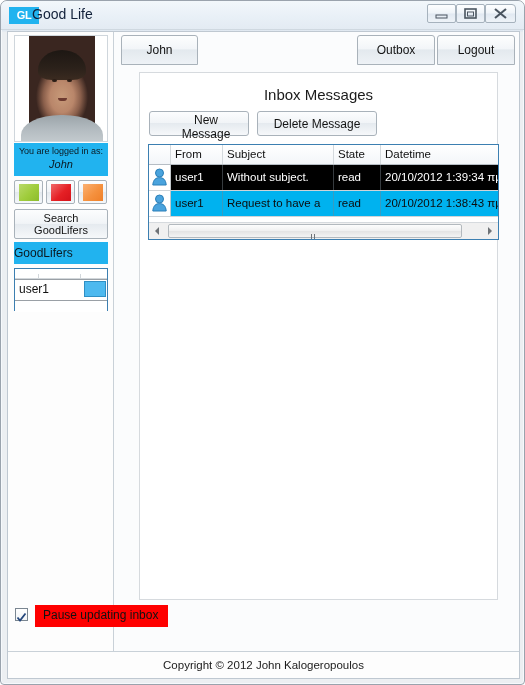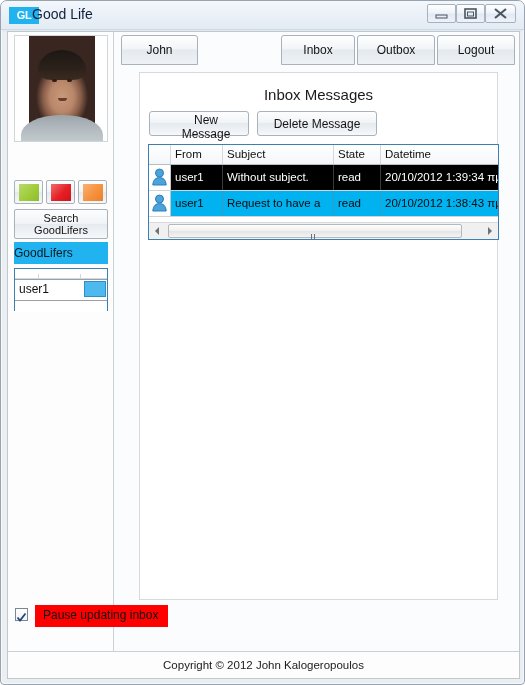--- a/index.html
+++ b/index.html
@@ -483,20 +483,24 @@
     <div id="sidebar">
 
       <div id="photo-frame">
         <div id="photo">
           <span class="face-feat" style="left:23px; top:43px; width:5px; height:3px;"></span>
           <span class="face-feat" style="left:38px; top:43px; width:5px; height:3px;"></span>
           <span class="face-feat" style="left:29px; top:62px; width:9px; height:3px; border-radius:0 0 6px 6px; background:#6d3a30;"></span>
         </div>
       </div>
 
+      <div id="logged-box">
+        <span id="logged-label">You are logged in as:</span>
+        <span id="logged-user">John</span>
+      </div>
 
       <div class="color-btn" id="color-btn-1">
         <div class="color-swatch" style="background:linear-gradient(135deg,#b9d96a 0%,#9fcc3b 55%,#8cbc2c 100%);"></div>
       </div>
       <div class="color-btn" id="color-btn-2">
         <div class="color-swatch" style="background:linear-gradient(135deg,#f06a6a 0%,#e52025 55%,#d4121a 100%);"></div>
       </div>
       <div class="color-btn" id="color-btn-3">
         <div class="color-swatch" style="background:linear-gradient(135deg,#fbb071 0%,#f5913e 55%,#ef7f28 100%);"></div>
       </div>
@@ -514,21 +518,20 @@
           <span class="gl-status"></span>
         </div>
         <div id="gl-emptyrow"></div>
       </div>
     </div>
 
     <div id="content">
 
       <div id="tabbar">
         <div class="tab" style="left:0px; width:77px;">John</div>
-        <div class="tab" style="left:160px; width:74px;">Inbox</div>
         <div class="tab" style="left:316px; width:78px;">Logout</div>
         <div class="tab" style="left:236px; width:78px;">Outbox</div>
       </div>
 
       <div id="panel">
 
         <div id="panel-title">Inbox Messages</div>
 
         <button class="msg-btn" id="btn-new-message">New Message</button>
         <button class="msg-btn" id="btn-delete-message">Delete Message</button>

